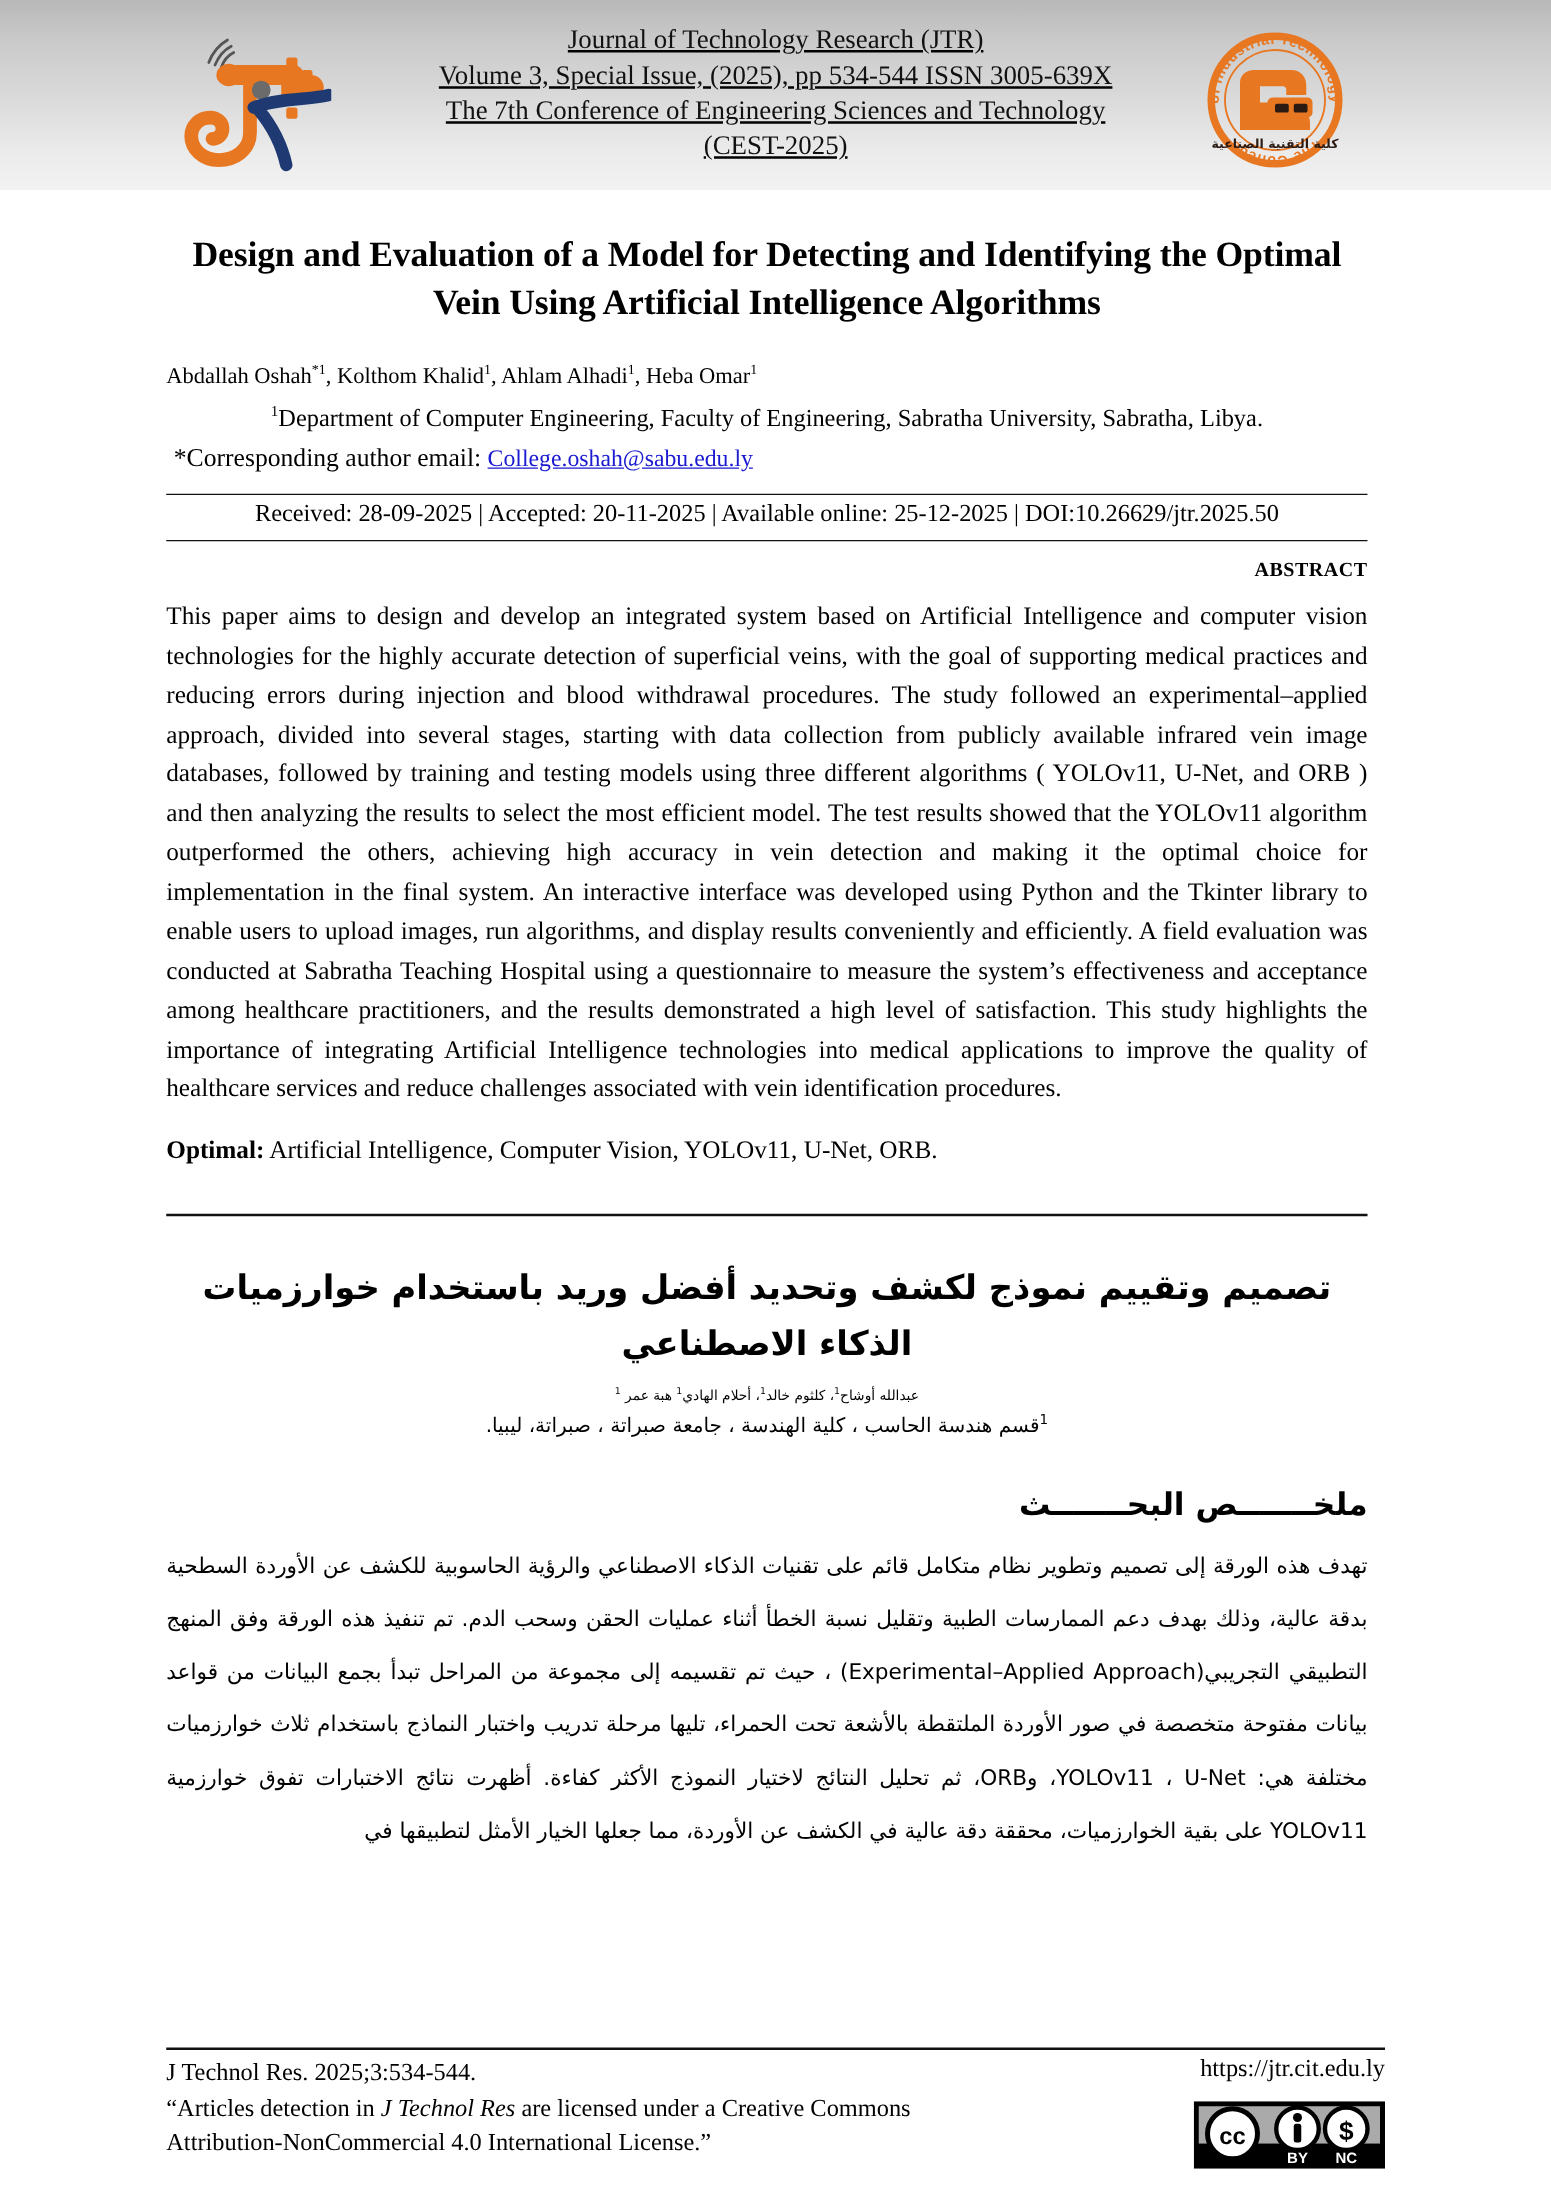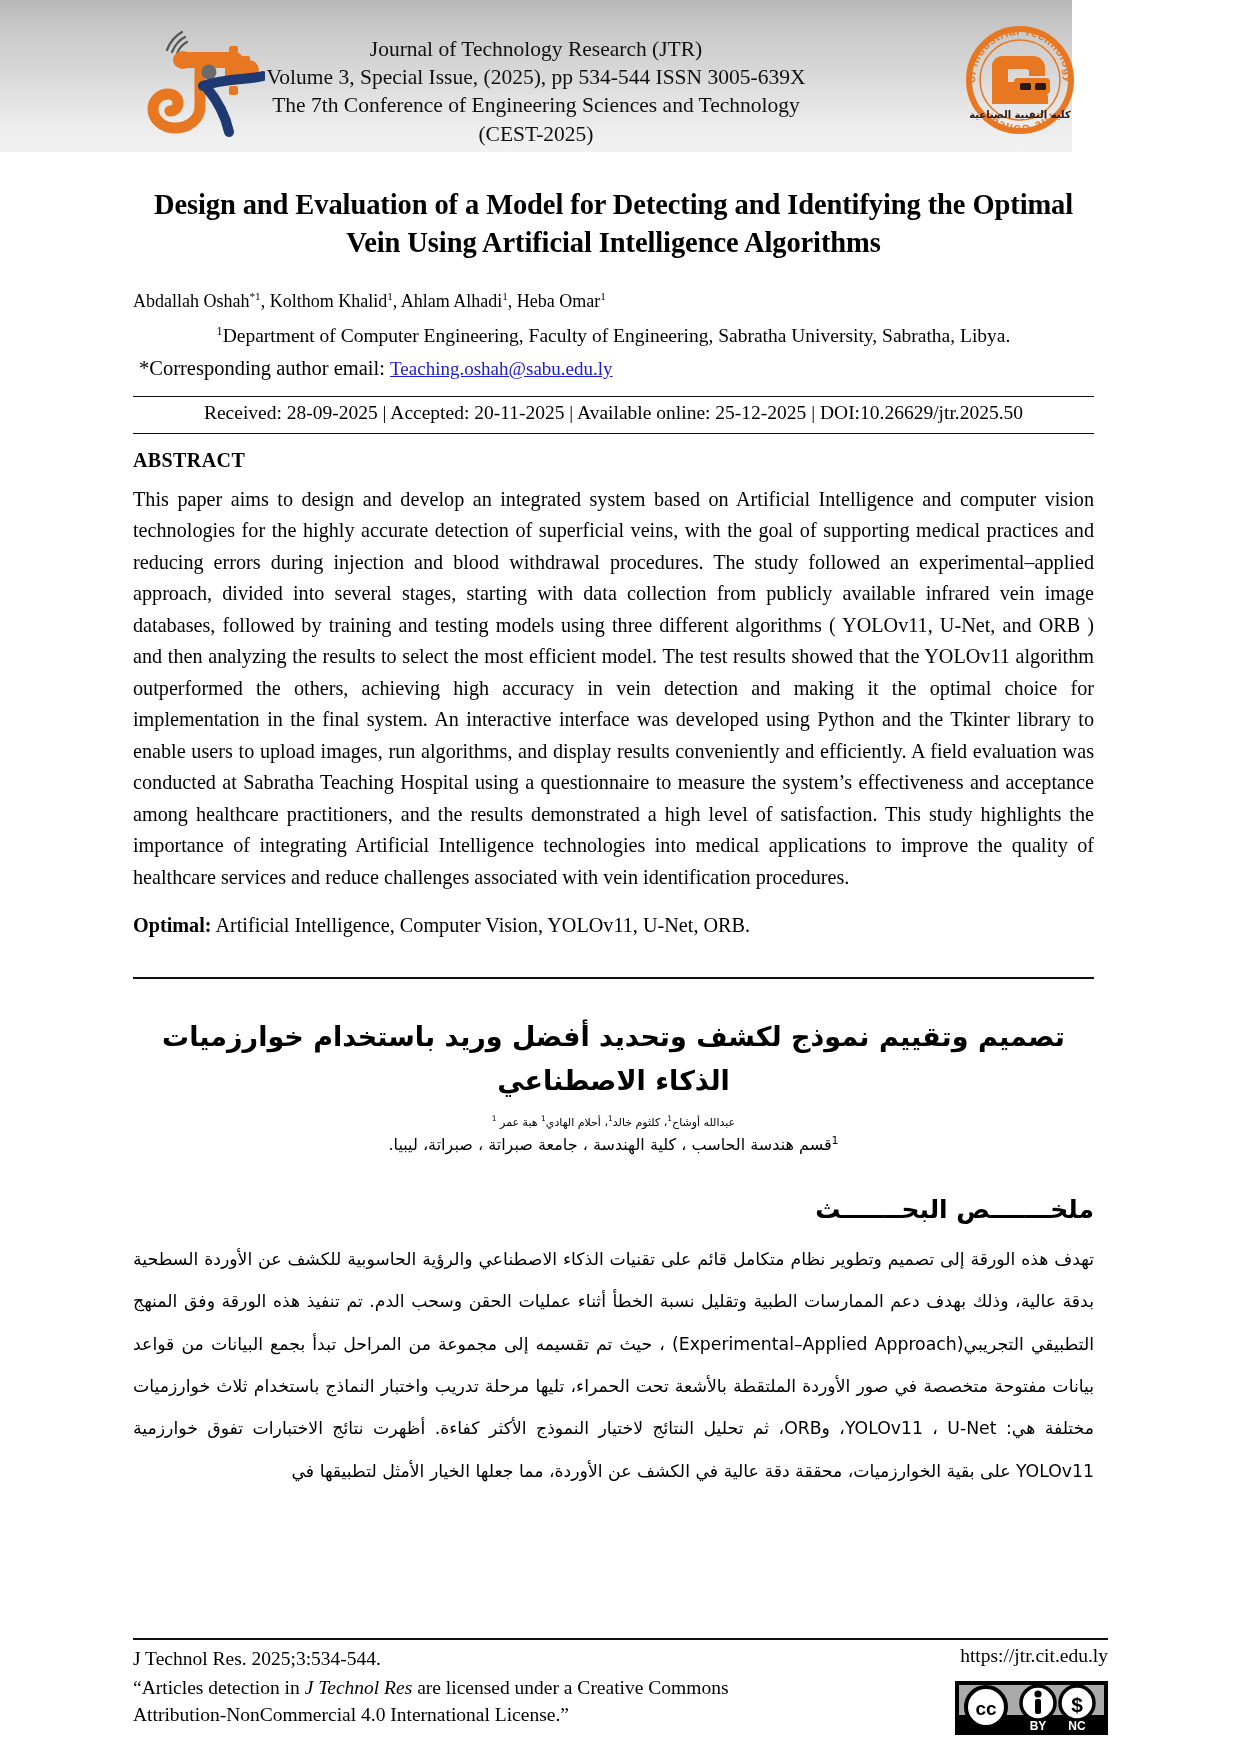--- a/index.html
+++ b/index.html
@@ -12,26 +12,27 @@
     height: 1755px;
     position: relative;
     font-family: "Liberation Serif", "DejaVu Serif", serif;
     color: #000;
     overflow: hidden;
   }
 
   
   .banner {
     position: relative;
-    width: 1072px;
+    width: 1241px;
     height: 152px;
     background: linear-gradient(180deg, #b8b8b8 0%, #c9c9c9 20%, #dcdcdc 55%, #ebebeb 80%, #f2f2f2 100%);
     display: flex;
-    align-items: flex-end;
+    align-items: center;
     justify-content: center;
+    text-decoration: underline;
   }
   .banner-center {
     text-align: center;
     line-height: 1.32;
     font-size: 21.5px;
     color: #111;
     padding-bottom: 4px;
   }
   .banner-center div { white-space: nowrap; }
 
@@ -103,23 +104,23 @@
   .rule-dates-top { margin-top: 16px; }
   .rule-dates-bot { margin-top: 4px; }
 
   .dates {
     text-align: center;
     font-size: 19.5px;
     padding: 5px 0 5px 0;
   }
 
   .abs-head {
-    text-align: left;
+    text-align: right;
     font-weight: bold;
-    font-size: 20px;
+    font-size: 16px;
     margin-top: 15px;
     letter-spacing: 0.4px;
   }
 
   .abs-body {
     text-align: justify;
     text-justify: inter-word;
     font-size: 20.2px;
     line-height: 1.56;
     margin-top: 12px;
@@ -284,21 +285,21 @@
   <div class="authors">
     Abdallah Oshah<sup>*1</sup>, Kolthom Khalid<sup>1</sup>, Ahlam Alhadi<sup>1</sup>, Heba Omar<sup>1</sup>
   </div>
 
   <div class="affil">
     <sup>1</sup><span>Department of Computer Engineering, Faculty of Engineering, Sabratha University, Sabratha, Libya.</span>
   </div>
 
   <div class="corresp">
     <span>*Corresponding author email:</span>
-    <span class="email">Teaching.oshah@sabu.edu.ly</span>
+    <span class="email">College.oshah@sabu.edu.ly</span>
   </div>
 
   <hr class="rule rule-dates-top">
   <div class="dates">Received: 28-09-2025 | Accepted: 20-11-2025 | Available online: 25-12-2025 | DOI:10.26629/jtr.2025.50</div>
   <hr class="rule rule-dates-bot">
 
   <div class="abs-head">ABSTRACT</div>
   <div class="abs-body">This paper aims to design and develop an integrated system based on Artificial Intelligence and computer vision technologies for the highly accurate detection of superficial veins, with the goal of supporting medical practices and reducing errors during injection and blood withdrawal procedures. The study followed an experimental–applied approach, divided into several stages, starting with data collection from publicly available infrared vein image databases, followed by training and testing models using three different algorithms ( YOLOv11, U-Net, and ORB ) and then analyzing the results to select the most efficient model. The test results showed that the YOLOv11 algorithm outperformed the others, achieving high accuracy in vein detection and making it the optimal choice for implementation in the final system. An interactive interface was developed using Python and the Tkinter library to enable users to upload images, run algorithms, and display results conveniently and efficiently. A field evaluation was conducted at Sabratha Teaching Hospital using a questionnaire to measure the system’s effectiveness and acceptance among healthcare practitioners, and the results demonstrated a high level of satisfaction. This study highlights the importance of integrating Artificial Intelligence technologies into medical applications to improve the quality of healthcare services and reduce challenges associated with vein identification procedures.</div>
 
   <div class="keywords">

